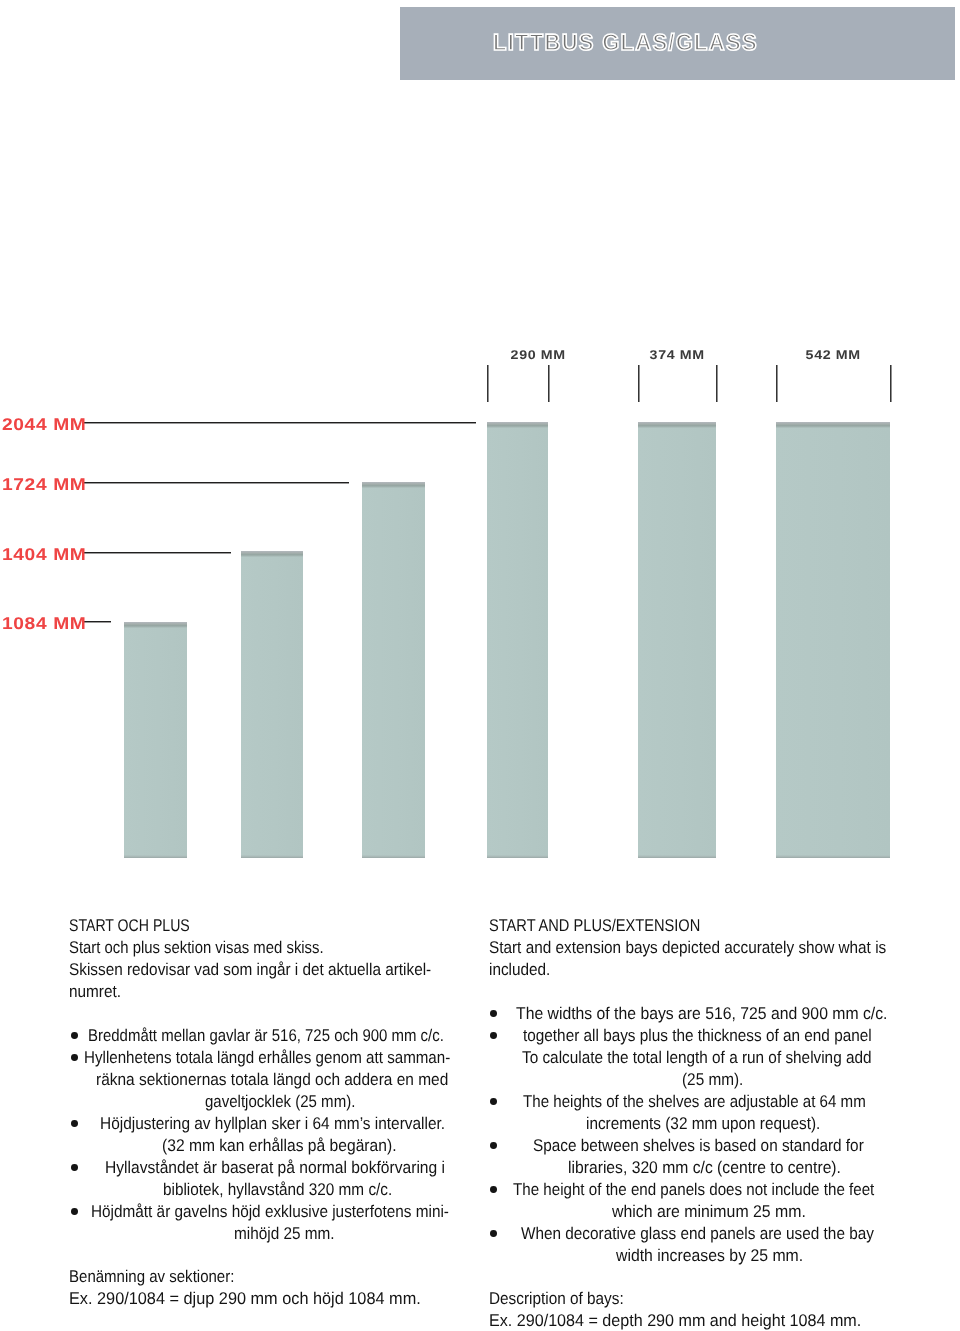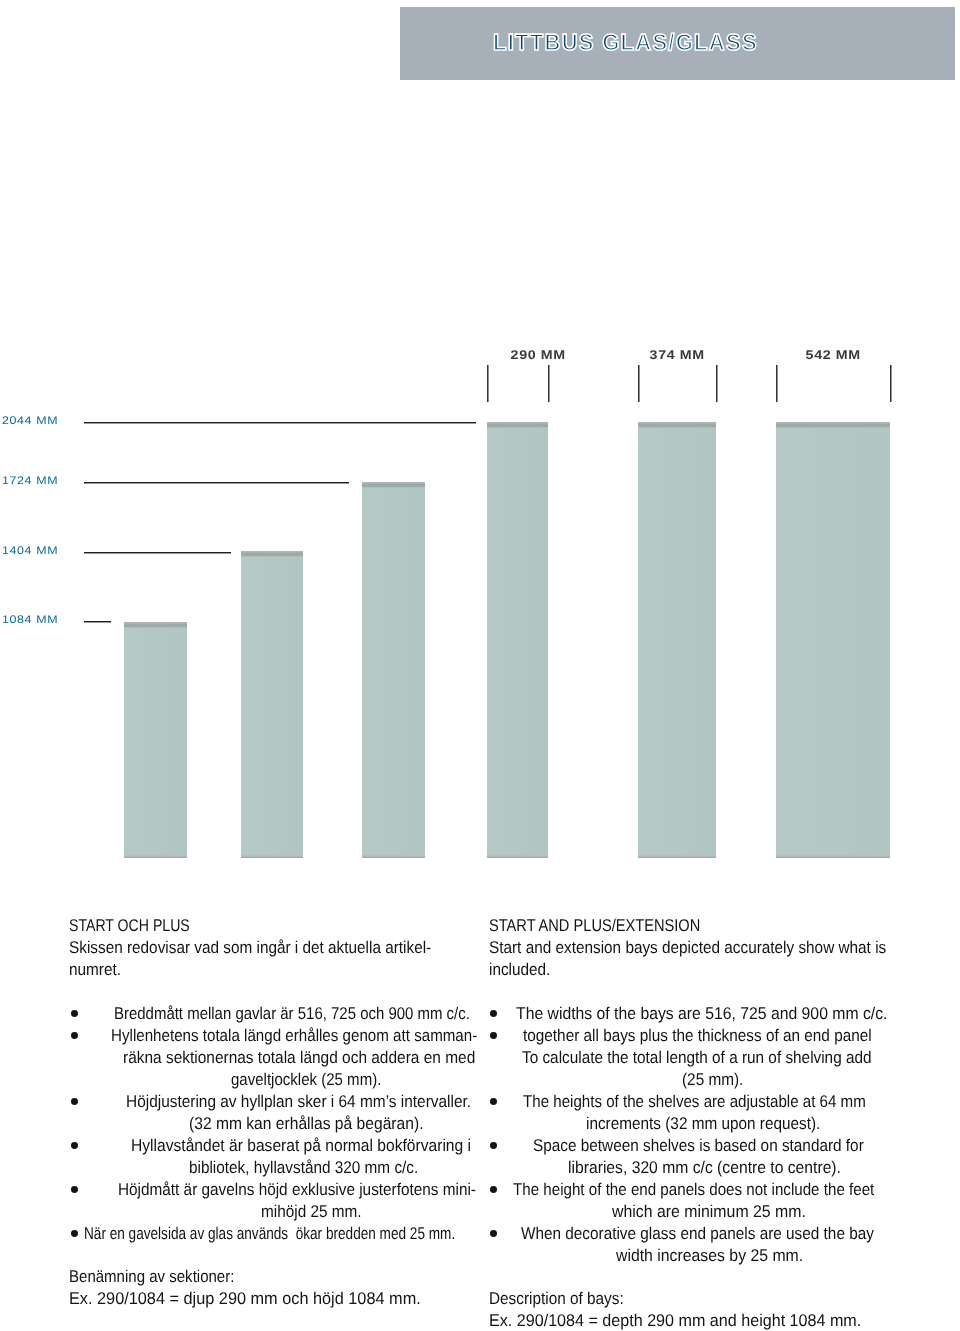--- a/index.html
+++ b/index.html
@@ -1,32 +1,32 @@
 <!DOCTYPE html>
 <html><head>
 <meta charset="utf-8">
 <style>
   html,body{margin:0;padding:0;}
   body{width:960px;height:1331px;background:#ffffff;font-family:"Liberation Sans",sans-serif;-webkit-font-smoothing:antialiased;text-rendering:geometricPrecision;}
   .page{position:relative;width:960px;height:1331px;overflow:hidden;background:#fff;}
 
   
   .header-bar{position:absolute;left:399.6px;top:6.9px;width:555.7px;height:72.8px;background:#a7afb9;}
-  .header-title{position:absolute;left:493px;top:29px;font-size:23px;font-weight:bold;color:#0c4a6e;letter-spacing:1.35px;white-space:nowrap;-webkit-text-stroke:1.6px #ffffff;}
+  .header-title{position:absolute;left:493px;top:29px;font-size:23px;font-weight:bold;color:#737373;letter-spacing:1.35px;white-space:nowrap;-webkit-text-stroke:1.6px #ffffff;}
   .header-title > span{display:inline-block;transform:scaleX(0.955);transform-origin:left top;}
 
   
   .diagram{position:absolute;left:0;top:0;width:960px;height:900px;}
   .bar{position:absolute;background:linear-gradient(90deg,#b5c9c6 0%,#b3c7c4 55%,#b1c5c2 100%);}
   .bar .top{position:absolute;left:0;top:0;width:100%;height:6px;
       background:linear-gradient(180deg,#b3b8bd 0%,#a4aeac 35%,#95a6a2 62%,#a6b7b4 85%,#b3c7c4 100%);}
   .bar .bot{position:absolute;left:0;bottom:0;width:100%;height:3px;
       background:linear-gradient(180deg,#b3c7c4 0%,#a9b8b6 55%,#9aa8a7 100%);}
   .hline{position:absolute;height:1px;background:#201f1f;box-shadow:0 1px 0 rgba(32,31,31,0.45);}
-  .hlabel{position:absolute;font-size:11px;font-weight:normal;color:#0369a1;letter-spacing:0.55px;white-space:nowrap;}
+  .hlabel{position:absolute;font-size:17px;font-weight:bold;color:#ef4444;letter-spacing:0.55px;white-space:nowrap;}
   .hlabel > span{display:inline-block;transform:scaleX(1.13);transform-origin:left top;}
   .wlabel{position:absolute;font-size:12.6px;font-weight:bold;color:#3b3b3b;letter-spacing:0.55px;white-space:nowrap;}
   .wlabel > span{display:inline-block;transform:scaleX(1.13);transform-origin:left top;}
   .tick{position:absolute;width:1px;background:#343434;box-shadow:1px 0 0 rgba(52,52,52,0.55);}
 
   
   .col{position:absolute;font-size:17px;color:#141414;}
   .col .ln{height:21.96px;white-space:nowrap;line-height:21.96px;}
   .col .ln > span{display:inline-block;white-space:pre;transform:scaleX(0.902);transform-origin:left top;}
   .col .bullet-item{position:relative;}
@@ -81,20 +81,21 @@
       <div class="tick" style="left: 638px; top: 365px; height: 37px;"></div>
       <div class="tick" style="left: 716px; top: 365px; height: 37px;"></div>
       <div class="wlabel" style="left: 674px; top: 348.2px; transform: translateX(-50%);"><span>374 MM</span></div>
       <div class="tick" style="left: 776px; top: 365px; height: 37px;"></div>
       <div class="tick" style="left: 890px; top: 365px; height: 37px;"></div>
       <div class="wlabel" style="left: 830px; top: 348.2px; transform: translateX(-50%);"><span>542 MM</span></div>
     </div>
 
   <div class="col" id="left-col" style="left:69.3px;top:915px;">
       <div class="ln"><span style="transform: scaleX(0.83);">START OCH PLUS</span></div>
+      <div class="ln"><span style="transform: scaleX(0.875);">Start och plus sektion visas med skiss.</span></div>
       <div class="ln"><span>Skissen redovisar vad som ingår i det aktuella artikel-</span></div>
       <div class="ln"><span>numret.</span></div>
       <div class="spacer"></div>
       <div>
         <div class="bullet-item">
           <span class="b"></span>
           <div class="ln"><span style="transform: scaleX(0.88);">Breddmått mellan gavlar är 516, 725 och 900 mm c/c.</span></div>
         </div>
         <div class="bullet-item">
           <span class="b"></span>
@@ -109,24 +110,20 @@
         </div>
         <div class="bullet-item">
           <span class="b"></span>
           <div class="ln"><span style="transform: scaleX(0.918);">Hyllavståndet är baserat på normal bokförvaring i</span></div>
           <div class="ln"><span>bibliotek, hyllavstånd 320 mm c/c.</span></div>
         </div>
         <div class="bullet-item">
           <span class="b"></span>
           <div class="ln"><span>Höjdmått är gavelns höjd exklusive justerfotens mini-</span></div>
           <div class="ln"><span>mihöjd 25 mm.</span></div>
-        </div>
-        <div class="bullet-item">
-          <span class="b"></span>
-          <div class="ln"><span style="transform: scaleX(0.8);">När en gavelsida av glas används  ökar bredden med 25 mm.</span></div>
         </div>
       </div>
       <div class="spacer s2"></div>
       <div class="ln"><span style="transform: scaleX(0.884);">Benämning av sektioner:</span></div>
       <div class="ln"><span style="transform: scaleX(0.958);">Ex. 290/1084 = djup 290 mm och höjd 1084 mm.</span></div>
     </div>
   <div class="col" id="right-col" style="left:488.5px;top:915px;">
       <div class="ln"><span style="transform: scaleX(0.86);">START AND PLUS/EXTENSION</span></div>
       <div class="ln"><span>Start and extension bays depicted accurately show what is</span></div>
       <div class="ln"><span>included.</span></div>

